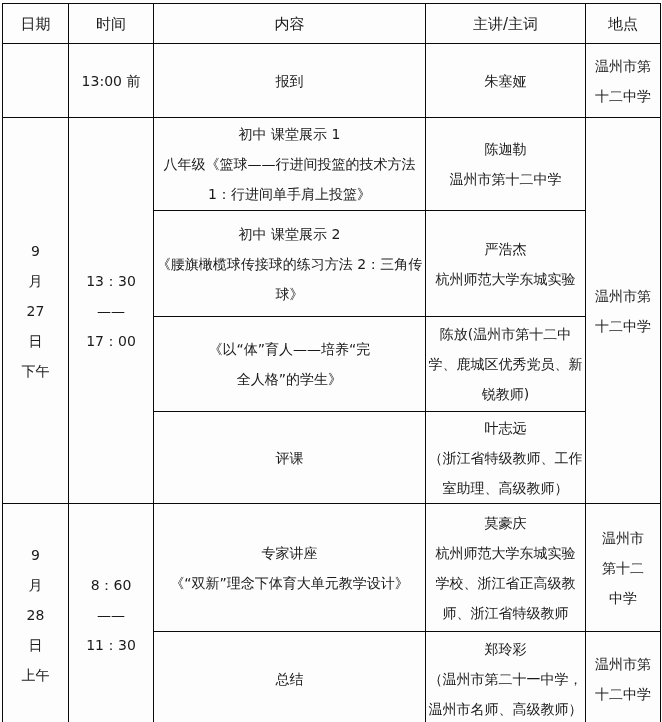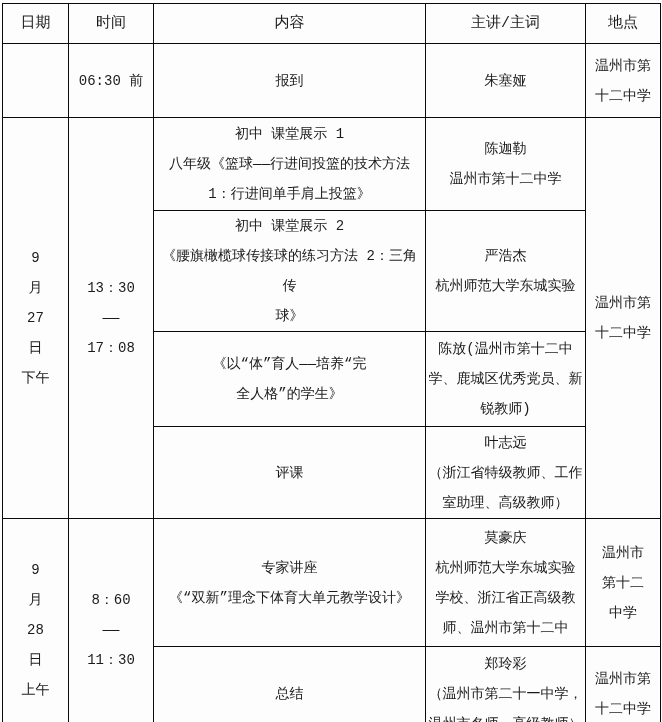--- a/index.html
+++ b/index.html
@@ -11,21 +11,20 @@
   body {
     font-family: "DejaVu Sans", "Liberation Sans", sans-serif;
     color: #1a1a1a;
   }
   .page {
     width: 662px;
     height: 722px;
     background: #fdfdfd;
     box-sizing: border-box;
     padding: 3px 7px 0 2px;
-    font-family: Liberation Mono, monospace;
   }
   table.schedule {
     border-collapse: collapse;
     table-layout: fixed;
     width: 658px;
   }
   table.schedule th,
   table.schedule td {
     border: 1.5px solid #0a0a0a;
     text-align: center;
@@ -82,36 +81,36 @@
         <tr class="r-head">
       <th>日期</th>
       <th>时间</th>
       <th>内容</th>
       <th>主讲/主词</th>
       <th>地点</th>
     </tr>
 
     <tr class="r-reg">
       <td></td>
-      <td>06:30 前</td>
+      <td>13:00 前</td>
       <td>报到</td>
       <td>朱塞娅</td>
       <td class="loc-cell">温州市第
 十二中学</td>
     </tr>
 
     <tr class="r-d1a">
       <td rowspan="4" class="v-block">9
 月
 27
 日
 下午</td>
       <td rowspan="4" class="v-block">13：30
 ——
-17：08</td>
+17：00</td>
       <td>初中 课堂展示 1
 八年级《篮球——行进间投篮的技术方法
 1：行进间单手肩上投篮》</td>
       <td>陈迦勒
 温州市第十二中学</td>
       <td rowspan="4" class="loc-cell">温州市第
 十二中学</td>
     </tr>
 
     <tr class="r-d1b">
@@ -144,21 +143,21 @@
 日
 上午</td>
       <td rowspan="2" class="v-block">8：60
 ——
 11：30</td>
       <td>专家讲座
 《“双新”理念下体育大单元教学设计》</td>
       <td>莫豪庆
 杭州师范大学东城实验
 学校、浙江省正高级教
-师、温州市第十二中</td>
+师、浙江省特级教师</td>
       <td class="loc-cell">温州市
 第十二
 中学</td>
     </tr>
 
     <tr class="r-d2b">
       <td>总结</td>
       <td>郑玲彩
 （温州市第二十一中学，
 温州市名师、高级教师）</td>

